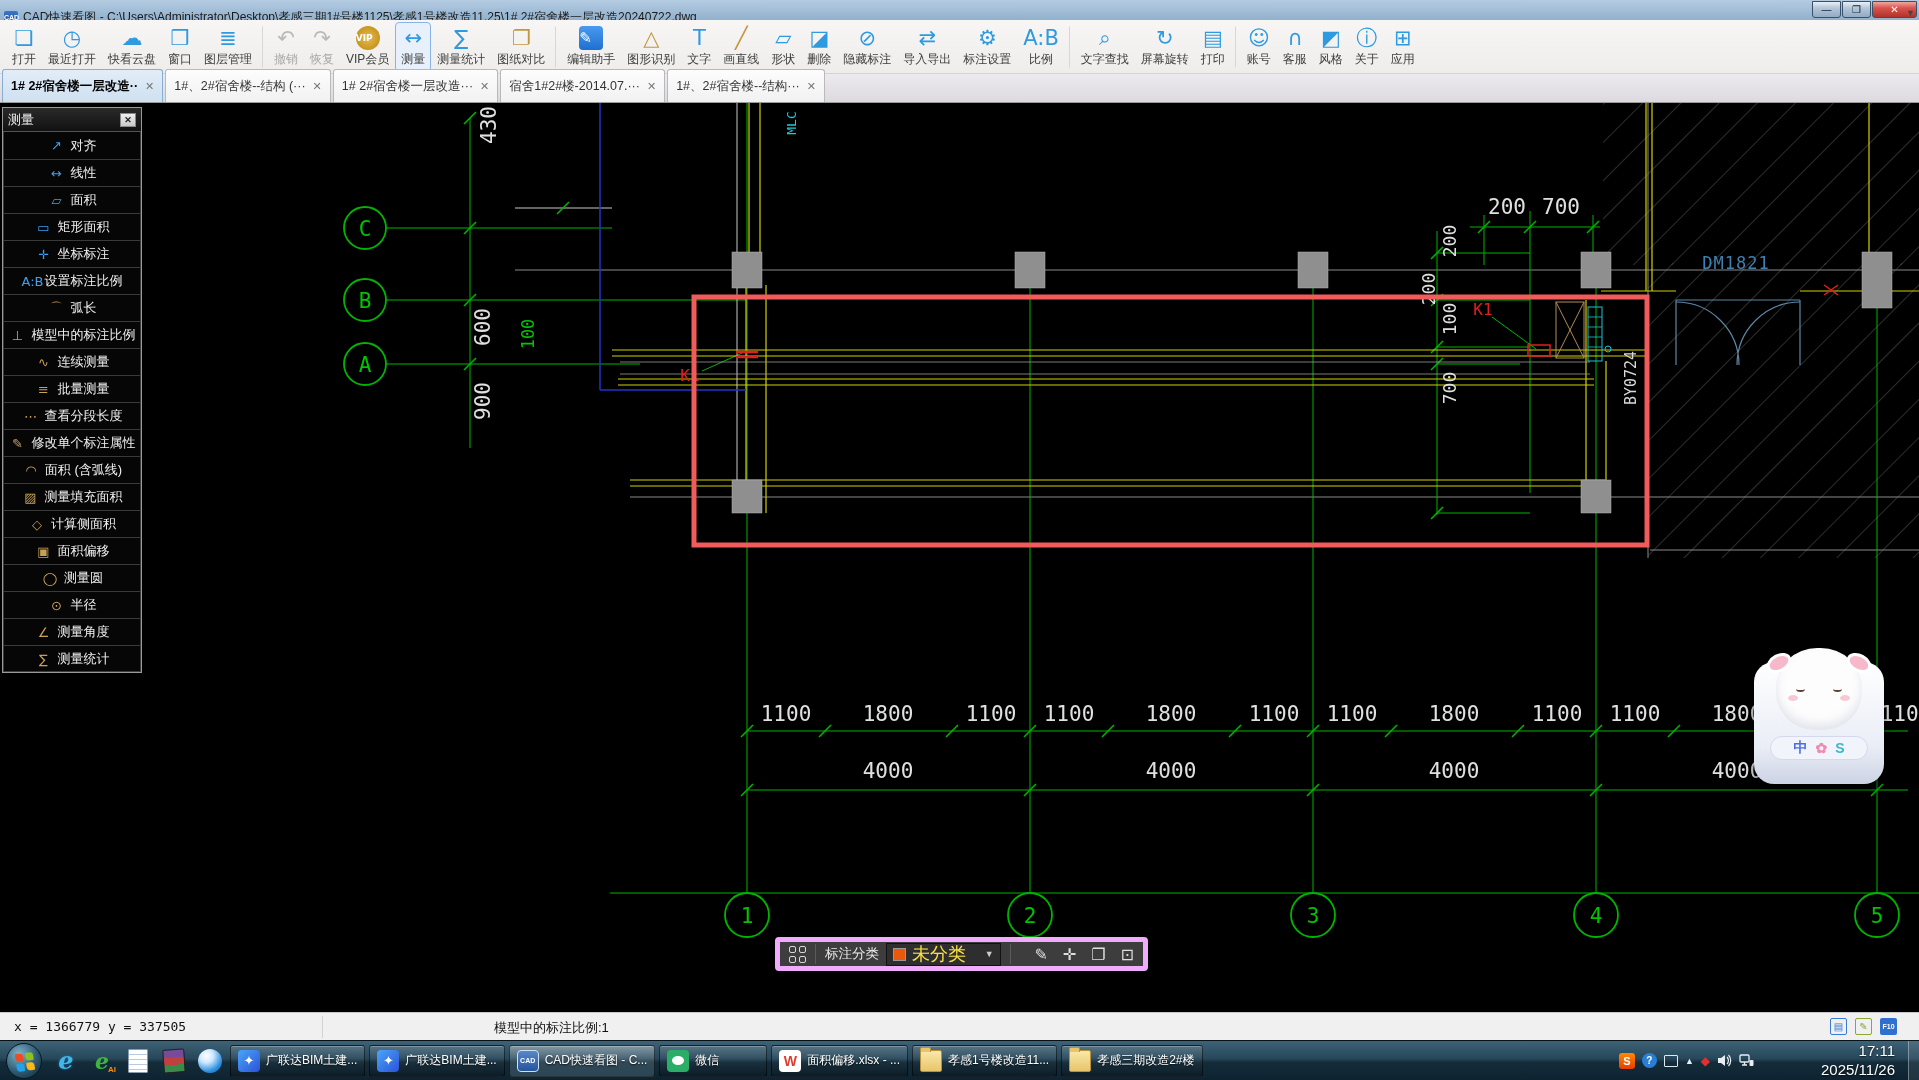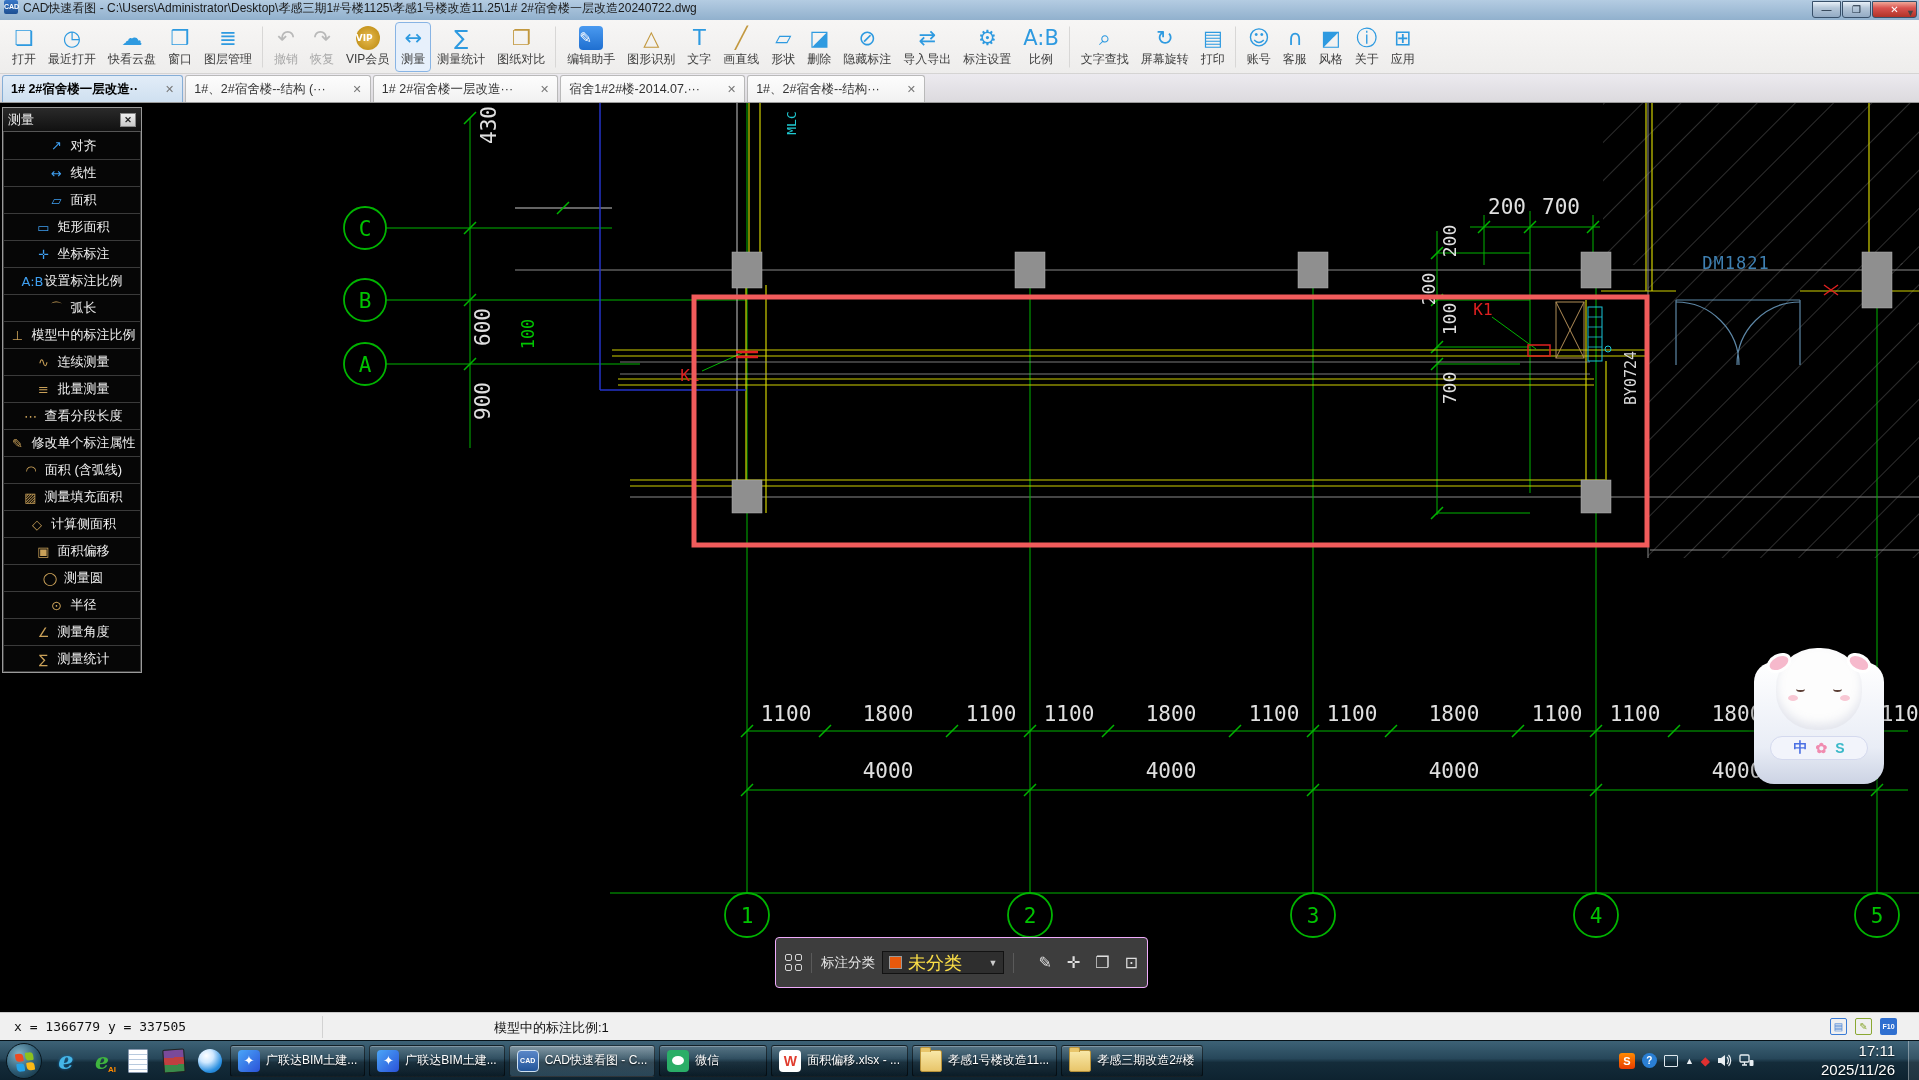--- a/index.html
+++ b/index.html
@@ -3,21 +3,21 @@
 <meta charset="utf-8">
 <style>
   * { margin:0; padding:0; box-sizing:border-box; }
   html,body { width:1919px; height:1080px; overflow:hidden; background:#000;
               font-family:"Liberation Sans", sans-serif; }
   .app { position:relative; width:1919px; height:1080px; }
 
   
   .titlebar { position:absolute; left:0; top:0; width:1919px; height:36px;
     background:linear-gradient(#b4cce2,#8fafcc 60%,#7d9fbe); border-bottom:1px solid #5e82a4;
-    display:flex; padding-left:4px; }
+    display:flex; align-items:center; padding-left:4px; }
   .app-ico { width:14px; height:14px; background:linear-gradient(#3a78c8,#1d4f92); border-radius:2px;
     color:#fff; font-size:7px; line-height:14px; text-align:center; font-weight:bold; margin-right:5px; }
   .title-text { font-size:12px; color:#1a1a1a; white-space:nowrap; }
   .win-controls { position:absolute; right:2px; top:1px; display:flex; }
   .win-btn { width:29px; height:17px; margin-left:1px; border:1px solid #38506a; border-radius:0 0 3px 3px;
     background:linear-gradient(#e8f0f8,#b4c6d8 40%,#93abc4); font-size:10px; line-height:15px;
     text-align:center; color:#123; }
   .win-btn.close { width:45px; background:linear-gradient(#f0a898,#d9534f 40%,#b03328); color:#fff; }
 
   
@@ -36,23 +36,23 @@
   .tb-item[data-tone="tile"] .tb-ico { color:#fff; background:linear-gradient(#4a9af0,#1f6fd0);
     border-radius:4px; width:24px; font-size:15px; }
   .tb-item[data-tone="active"] { background:#e7f0fb; border:1px solid #88b4e4; border-radius:4px; }
   .tb-item[data-type="sep"] { width:1px; padding:0; margin:0 4px; height:42px;
     border-left:1px solid #d8d7d6; }
 
   
   .tabbar { position:absolute; left:0; top:74px; width:1919px; height:29px;
     background:linear-gradient(#eceaef,#dcdade); border-bottom:1px solid #9a9a9a;
     display:flex; align-items:flex-end; padding-left:2px; }
-  .doc-tab { height:27px; display:flex; align-items:center; padding:0 8px;
+  .doc-tab { height:33px; display:flex; align-items:center; padding:0 8px;
     background:linear-gradient(#fdfdfd,#f1f1f1); border:1px solid #b9b9b9; border-bottom:none;
-    border-radius:3px 3px 0 0; margin-right:2px; max-width:190px;gap:20px; }
+    border-radius:3px 3px 0 0; margin-right:2px; max-width:190px; }
   .doc-tab[data-active="true"] { background:linear-gradient(#e2edf8,#cfe0f0);
     border:1px solid #86aed6; border-bottom:none; }
   .doc-tab .dt-label { font-size:12.5px; color:#333; white-space:nowrap; overflow:hidden; }
   .doc-tab[data-active="true"] .dt-label { font-weight:bold; color:#000; }
   .dt-close { font-size:11px; color:#777; margin-left:7px; }
   .tab-overflow { position:absolute; right:4px; top:8px; font-size:9px; color:#444; }
 
   
   .canvas { position:absolute; left:0; top:103px; width:1919px; height:885px; background:#000; overflow:hidden; }
   .canvas svg { position:absolute; left:0; top:0; }
@@ -67,22 +67,22 @@
   .mpanel-x { width:16px; height:14px; background:linear-gradient(#efefef,#c9c9c9); border:1px solid #888;
     color:#222; font-size:9px; line-height:12px; text-align:center; font-weight:bold; }
   .m-item { height:27px; display:flex; align-items:center; justify-content:center;
     border-top:1px solid #3a3a3a; color:#f0f0f0; font-size:13px; white-space:nowrap; }
   .m-item:first-of-type { border-top:none; }
   .m-ico { width:18px; text-align:center; margin-right:5px; font-size:13px; color:#3f9ff0;
     font-family:"DejaVu Sans",sans-serif; }
   .m-item[data-tone="gold"] .m-ico { color:#c9a058; }
 
   
-  .fbar { position:absolute; left:775px; top:834px; width:373px; height:51px; background:#3d3d3d;
-    border:1px solid #f0abfc; border-radius:4px; display:flex; align-items:center; padding:0 9px;
+  .fbar { position:absolute; left:775px; top:834px; width:373px; height:34px; background:#3d3d3d;
+    border:5px solid #f0abfc; border-radius:4px; display:flex; align-items:center; padding:0 9px;
     box-shadow:0 1px 4px rgba(0,0,0,.6); }
   .fb-grid { width:17px; height:17px; display:grid; grid-template-columns:7px 7px; grid-gap:3px; }
   .fb-grid i { width:7px; height:7px; border:1.5px solid #d8d8d8; border-radius:2px; }
   .fb-sep { width:1px; height:20px; background:#5a5a5a; margin:0 9px; }
   .fb-label { color:#e8e8e8; font-size:13.5px; white-space:nowrap; }
   .fb-dd { width:128px; height:23px; background:#2e2e2e; border:1px solid #121212; margin-left:7px;
     display:flex; align-items:center; padding:0 6px; }
   .fb-swatch { width:13px; height:13px; background:#e8590c; border:1px solid #999; margin-right:6px; }
   .fb-dd-val { color:#fde047; font-size:18px; flex:1; }
   .fb-dd-arrow { color:#ccc; font-size:9px; }

